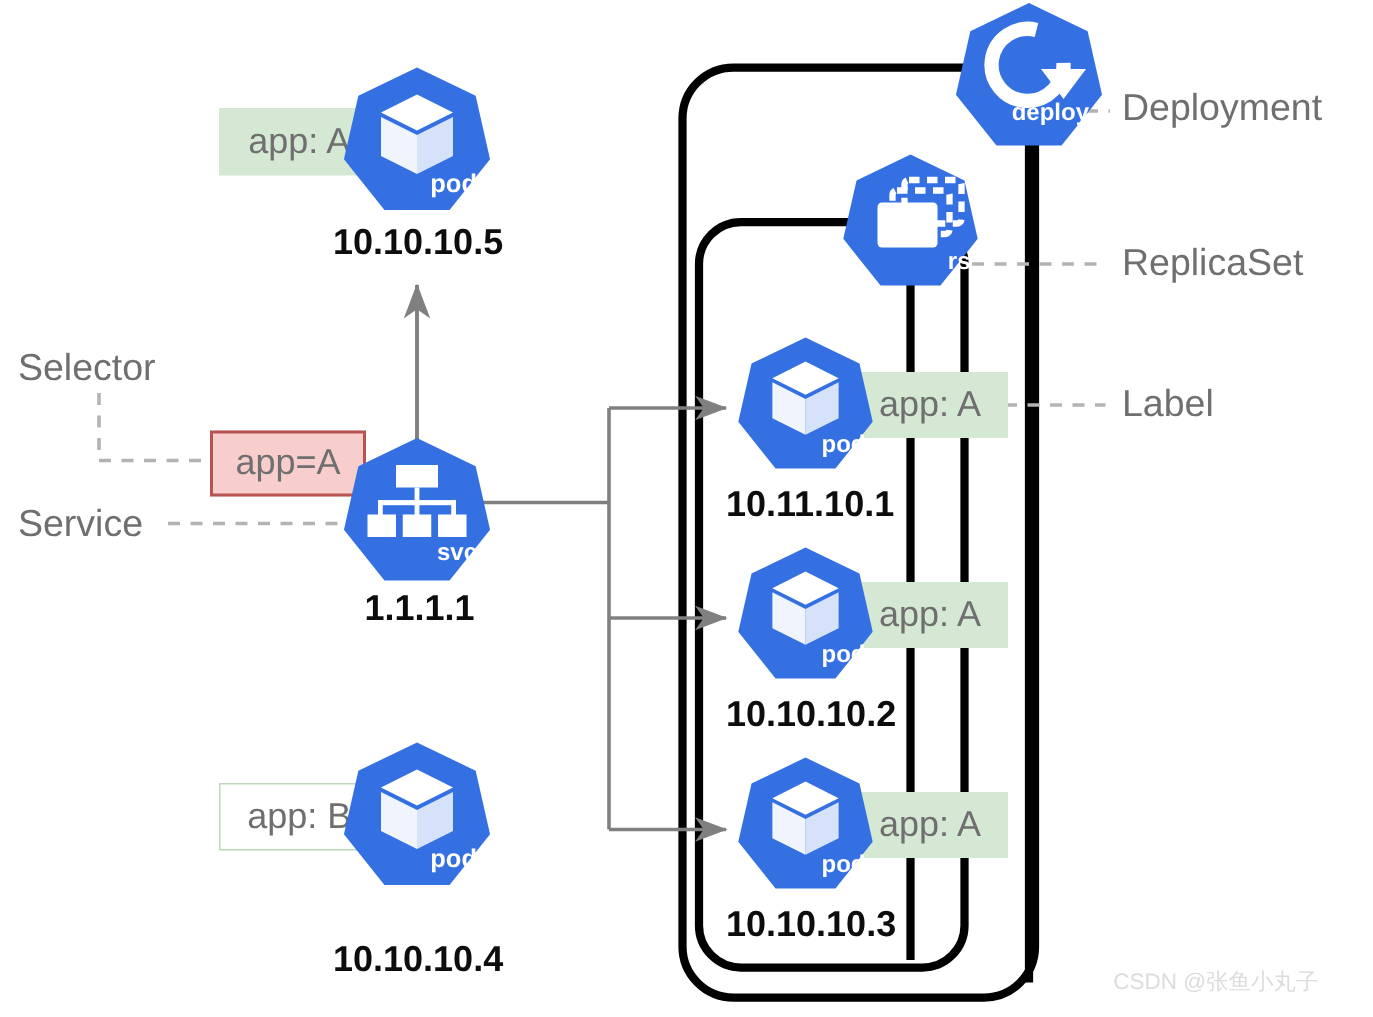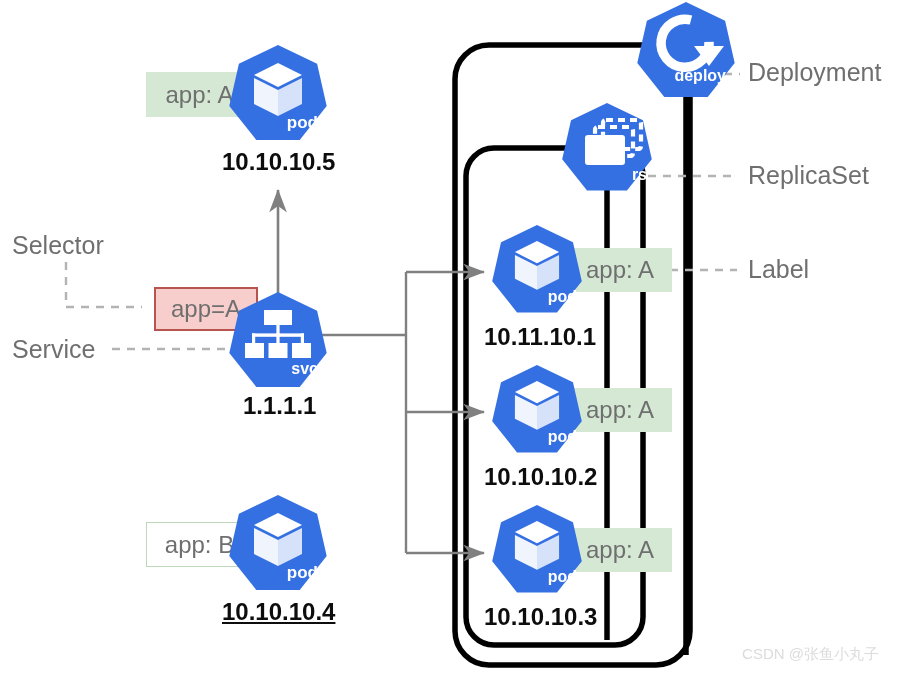--- a/index.html
+++ b/index.html
@@ -89,21 +89,21 @@
   <div class="badge badge-green-fill" style="left:146px;top:72px;width:107px;height:45px;">app: A</div>
 
   <div class="badge badge-green-outline" style="left:146px;top:522px;width:107px;height:45px;">app: B</div>
 
   <div class="badge badge-green-fill" style="left:568px;top:248px;width:104px;height:44px;">app: A</div>
 
   <div class="badge badge-green-fill" style="left:568px;top:388px;width:104px;height:44px;">app: A</div>
 
   <div class="badge badge-green-fill" style="left:568px;top:528px;width:104px;height:44px;">app: A</div>
 
-  <div class="badge badge-red" style="left:140px;top:287px;width:104px;height:44px;margin-left:14px;">app=A</div>
+  <div class="badge badge-red" style="left:140px;top:287px;width:104px;height:44px;">app=A</div>
 
   <svg class="layer" id="svg-icons" viewBox="0 0 915 678">
     <defs>
 
       <g id="hept">
         <polygon points="0,-50 39.1,-31.2 48.7,11.1 21.7,45 -21.7,45 -48.7,11.1 -39.1,-31.2" fill="#3570e3"></polygon>
       </g>
 
       <g id="cube-glyph">
         <polygon points="0,-26 24,-14 0,-2 -24,-14" fill="#ffffff"></polygon>
@@ -182,21 +182,21 @@
   <div class="icon-caption" style="left:238px;top:563px;width:80px;font-size:17px;">pod</div>
   <div class="icon-caption" style="left:238px;top:360px;width:80px;font-size:16px;">svc</div>
   <div class="icon-caption" style="left:646px;top:67px;width:80px;font-size:16px;">deploy</div>
   <div class="icon-caption" style="left:567px;top:166px;width:80px;font-size:16px;">rs</div>
   <div class="icon-caption" style="left:497px;top:288px;width:80px;font-size:16px;">pod</div>
   <div class="icon-caption" style="left:497px;top:428px;width:80px;font-size:16px;">pod</div>
   <div class="icon-caption" style="left:497px;top:568px;width:80px;font-size:16px;">pod</div>
 
   <div class="ip-text" style="left:222px;top:148px;">10.10.10.5</div>
   <div class="ip-text" style="left:243px;top:392px;">1.1.1.1</div>
-  <div class="ip-text" style="left:222px;top:598px;text-decoration:underline;">10.10.10.4</div>
+  <div class="ip-text" style="left:222px;top:626px;">10.10.10.4</div>
   <div class="ip-text" style="left:484px;top:323px;">10.11.10.1</div>
   <div class="ip-text" style="left:484px;top:463px;">10.10.10.2</div>
   <div class="ip-text" style="left:484px;top:603px;">10.10.10.3</div>
 
   <div class="side-label" style="left:12px;top:231px;">Selector</div>
   <div class="side-label" style="left:12px;top:335px;text-align:right;">Service</div>
   <div class="side-label" style="left:748px;top:58px;text-align:right;">Deployment</div>
   <div class="side-label" style="left:748px;top:161px;">ReplicaSet</div>
   <div class="side-label" style="left:748px;top:255px;">Label</div>
 

